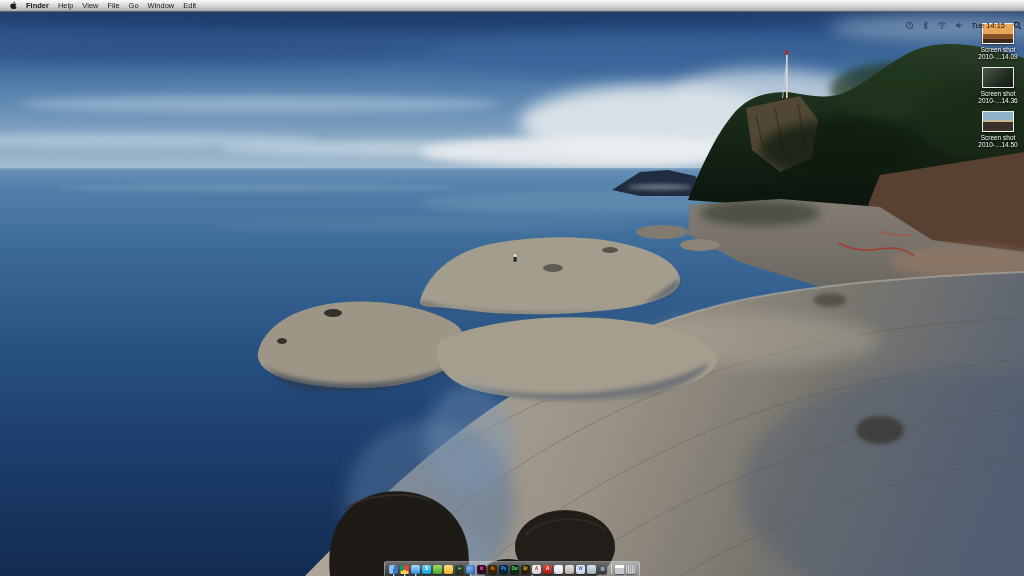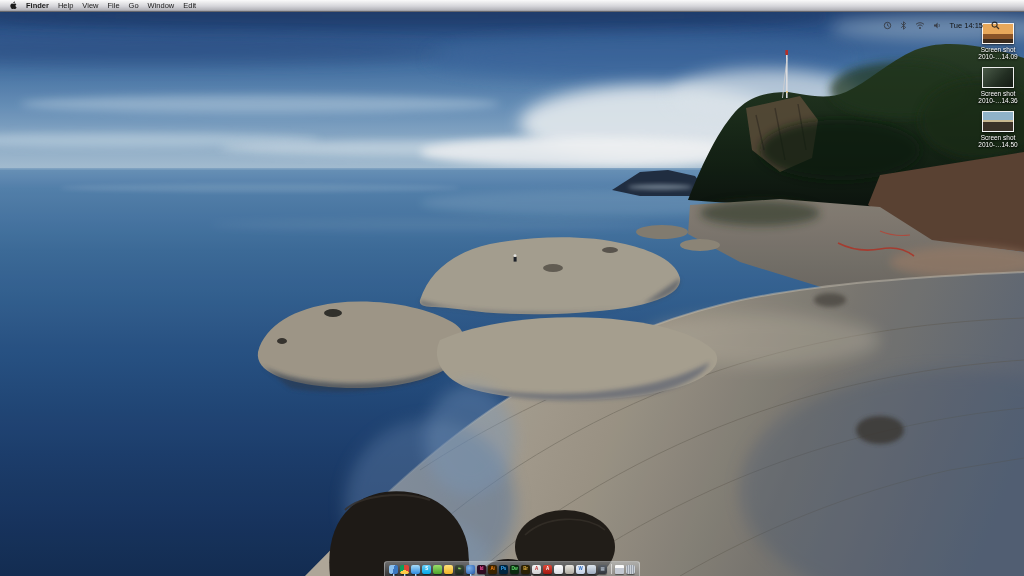--- a/index.html
+++ b/index.html
@@ -10,21 +10,21 @@
   
   .menubar{position:absolute;top:0;left:0;right:0;height:11px;z-index:30;
     background:linear-gradient(#fafafa,#d6d6da 55%,#b4b4ba 90%,#98989e);
     border-bottom:1px solid #67676d;
     display:flex;align-items:center;justify-content:space-between;
     font-size:7.5px;color:#1a1a1a;}
   .mb-left{display:flex;align-items:center;gap:9px;padding-left:9px;}
   .mb-item{cursor:default;white-space:nowrap;}
   .mb-item.bold{font-weight:bold;}
   .apple-svg{display:block;}
-  .mb-right{display:flex;align-items:center;gap:8px;padding-right:24px;margin-top:40px;}
+  .mb-right{display:flex;align-items:center;gap:8px;padding-right:2px;margin-top:40px;}
   .mb-right svg{display:block;opacity:.85;}
   .clock{font-size:7.5px;color:#111;white-space:nowrap;}
 
   
   .dicons{position:absolute;top:23px;right:3px;width:46px;z-index:20;
     display:flex;flex-direction:column;gap:7px;}
   .dicon{display:flex;flex-direction:column;align-items:center;cursor:default;}
   .thumb{width:30px;height:19px;border:1px solid rgba(255,255,255,.92);
     box-shadow:0 1px 2px rgba(0,0,0,.6);}
   .dlabel{margin-top:2px;font-size:6.5px;line-height:7px;color:#fff;text-align:center;

